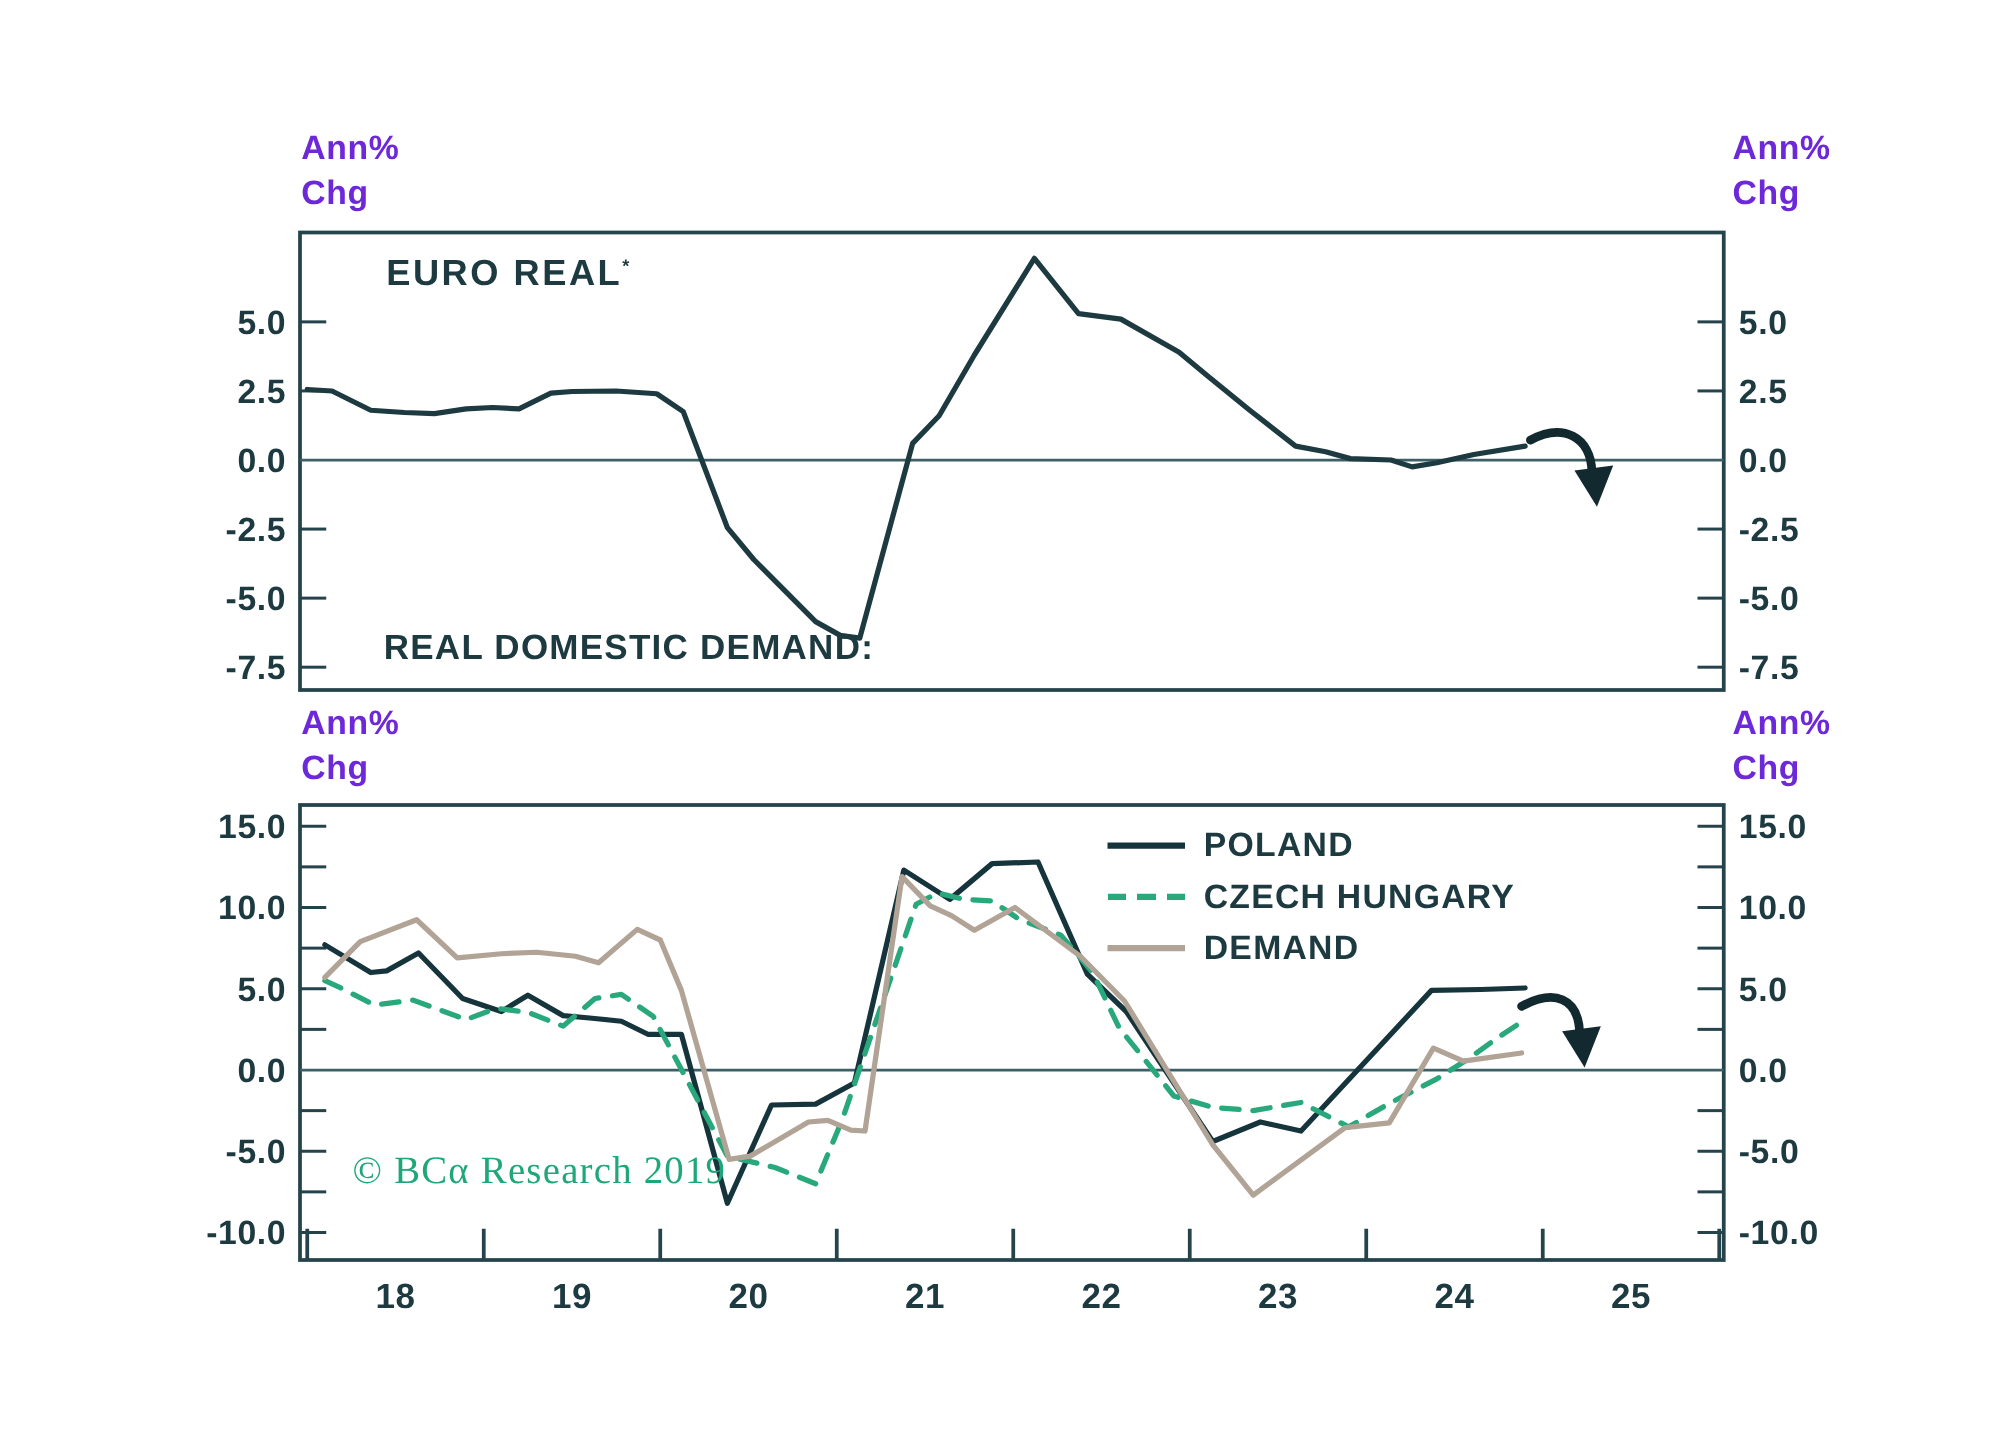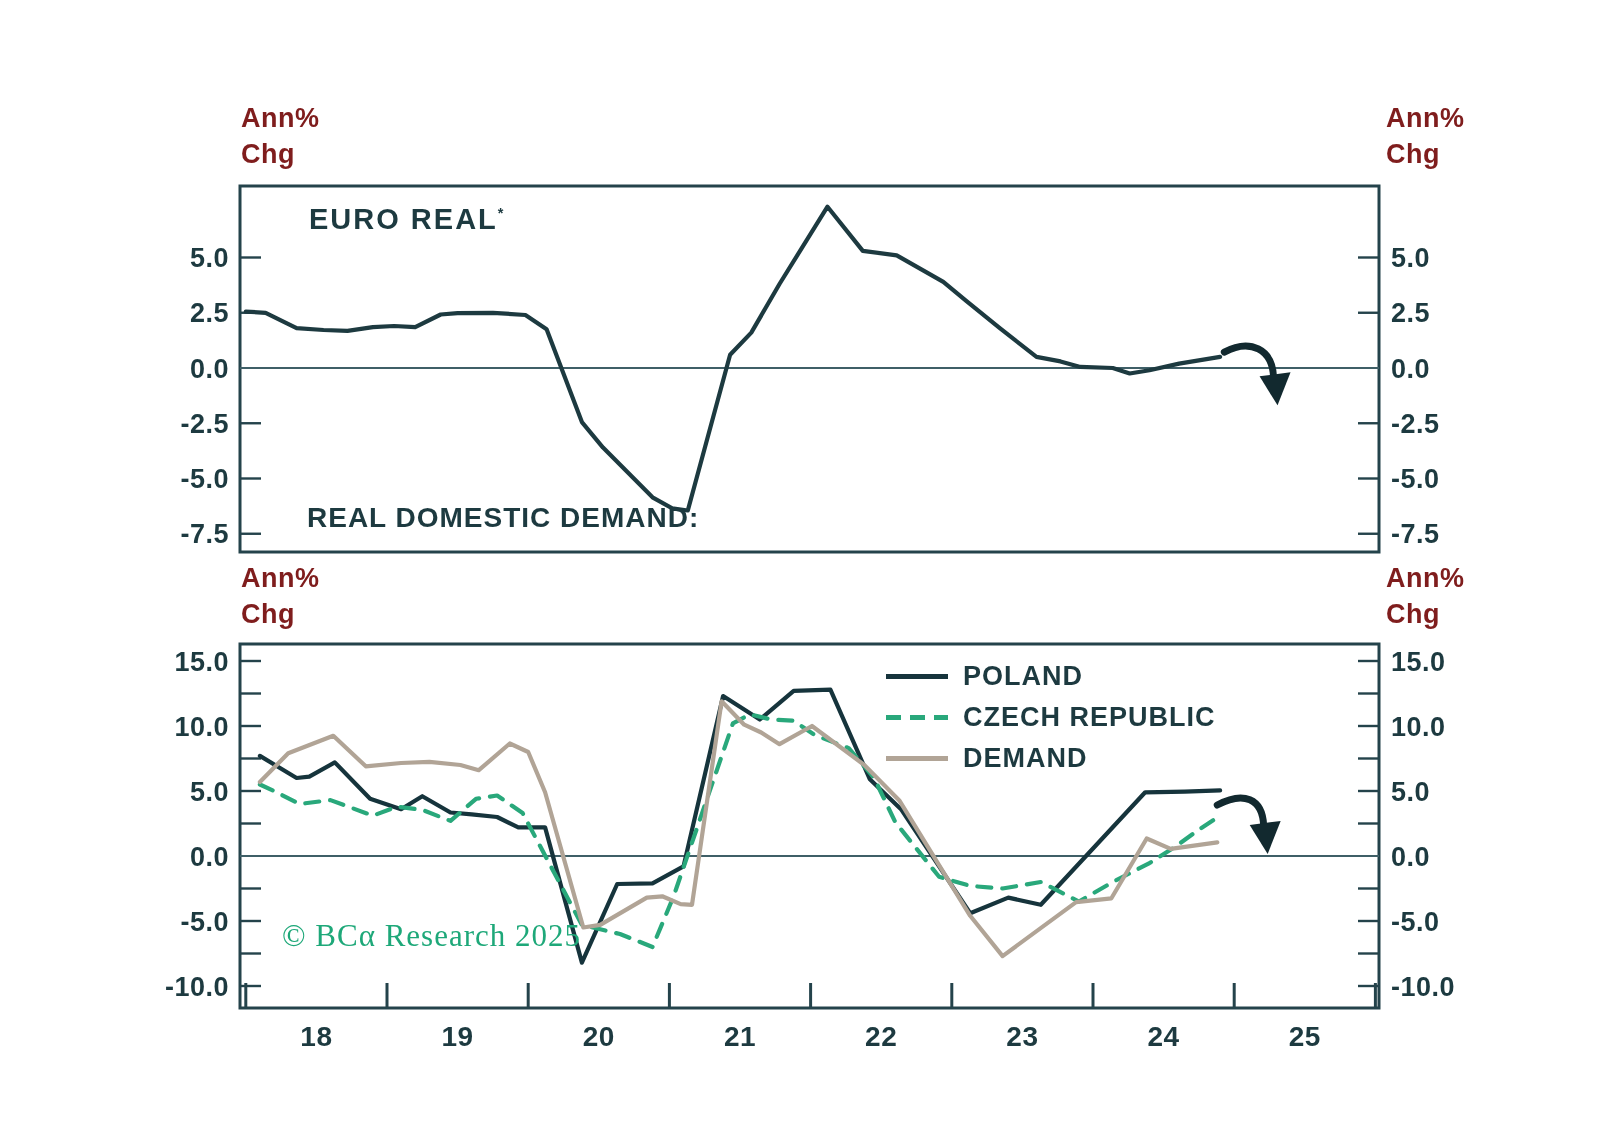--- a/index.html
+++ b/index.html
@@ -1,18 +1,18 @@
 <!DOCTYPE html>
 <html><head>
 <meta charset="utf-8">
 <style>
   html,body{margin:0;padding:0;background:#ffffff;}
   .canvas{position:relative;width:1598px;height:1144px;background:#ffffff;overflow:hidden;
           font-family:"Liberation Sans",sans-serif;}
-  .unitlab{position:absolute;font:700 27px/36px "Liberation Sans",sans-serif;color:#7f1d1d;
+  .unitlab{position:absolute;font:700 27px/36px "Liberation Sans",sans-serif;color:#6d28d9;
            letter-spacing:0.5px;white-space:pre-line;}
   .paneltitle{position:absolute;left:309px;top:203px;font:700 29px "Liberation Sans",sans-serif;
            color:#1d3a40;letter-spacing:2px;}
   .paneltitle sup{font-size:0.5em;vertical-align:super;}
   .panelfooter{position:absolute;left:274px;top:502px;font:700 28px "Liberation Sans",sans-serif;
            color:#1d3a40;letter-spacing:1px;margin-left:33px;}
   .copyright{position:absolute;left:282px;top:918px;font:400 31px "Liberation Serif",serif;
            color:#1ea879;letter-spacing:1px;}
   .legend{position:absolute;left:886px;top:656px;}
   .legend-row{display:flex;align-items:center;height:41px;}
@@ -128,23 +128,23 @@
   <div class="paneltitle"><span>EURO REAL</span><sup>*</sup></div>
   <div class="panelfooter">REAL DOMESTIC DEMAND:</div>
 
   <div class="legend">
     <div class="legend-row">
       <span class="legend-swatch" style="background: rgb(22, 52, 60);"></span>
       <span class="legend-label">POLAND</span>
     </div>
     <div class="legend-row">
       <span class="legend-swatch" style="background: repeating-linear-gradient(90deg, rgb(41, 168, 123) 0px, rgb(41, 168, 123) 15px, transparent 15px, transparent 24px);"></span>
-      <span class="legend-label">CZECH REPUBLIC</span>
+      <span class="legend-label">CZECH HUNGARY</span>
     </div>
     <div class="legend-row">
       <span class="legend-swatch" style="background: rgb(177, 164, 150);"></span>
       <span class="legend-label">DEMAND</span>
     </div>
   </div>
 
-  <div class="copyright">© BCα Research 2025</div>
+  <div class="copyright">© BCα Research 2019</div>
 
 </div>
 
 </body></html>

